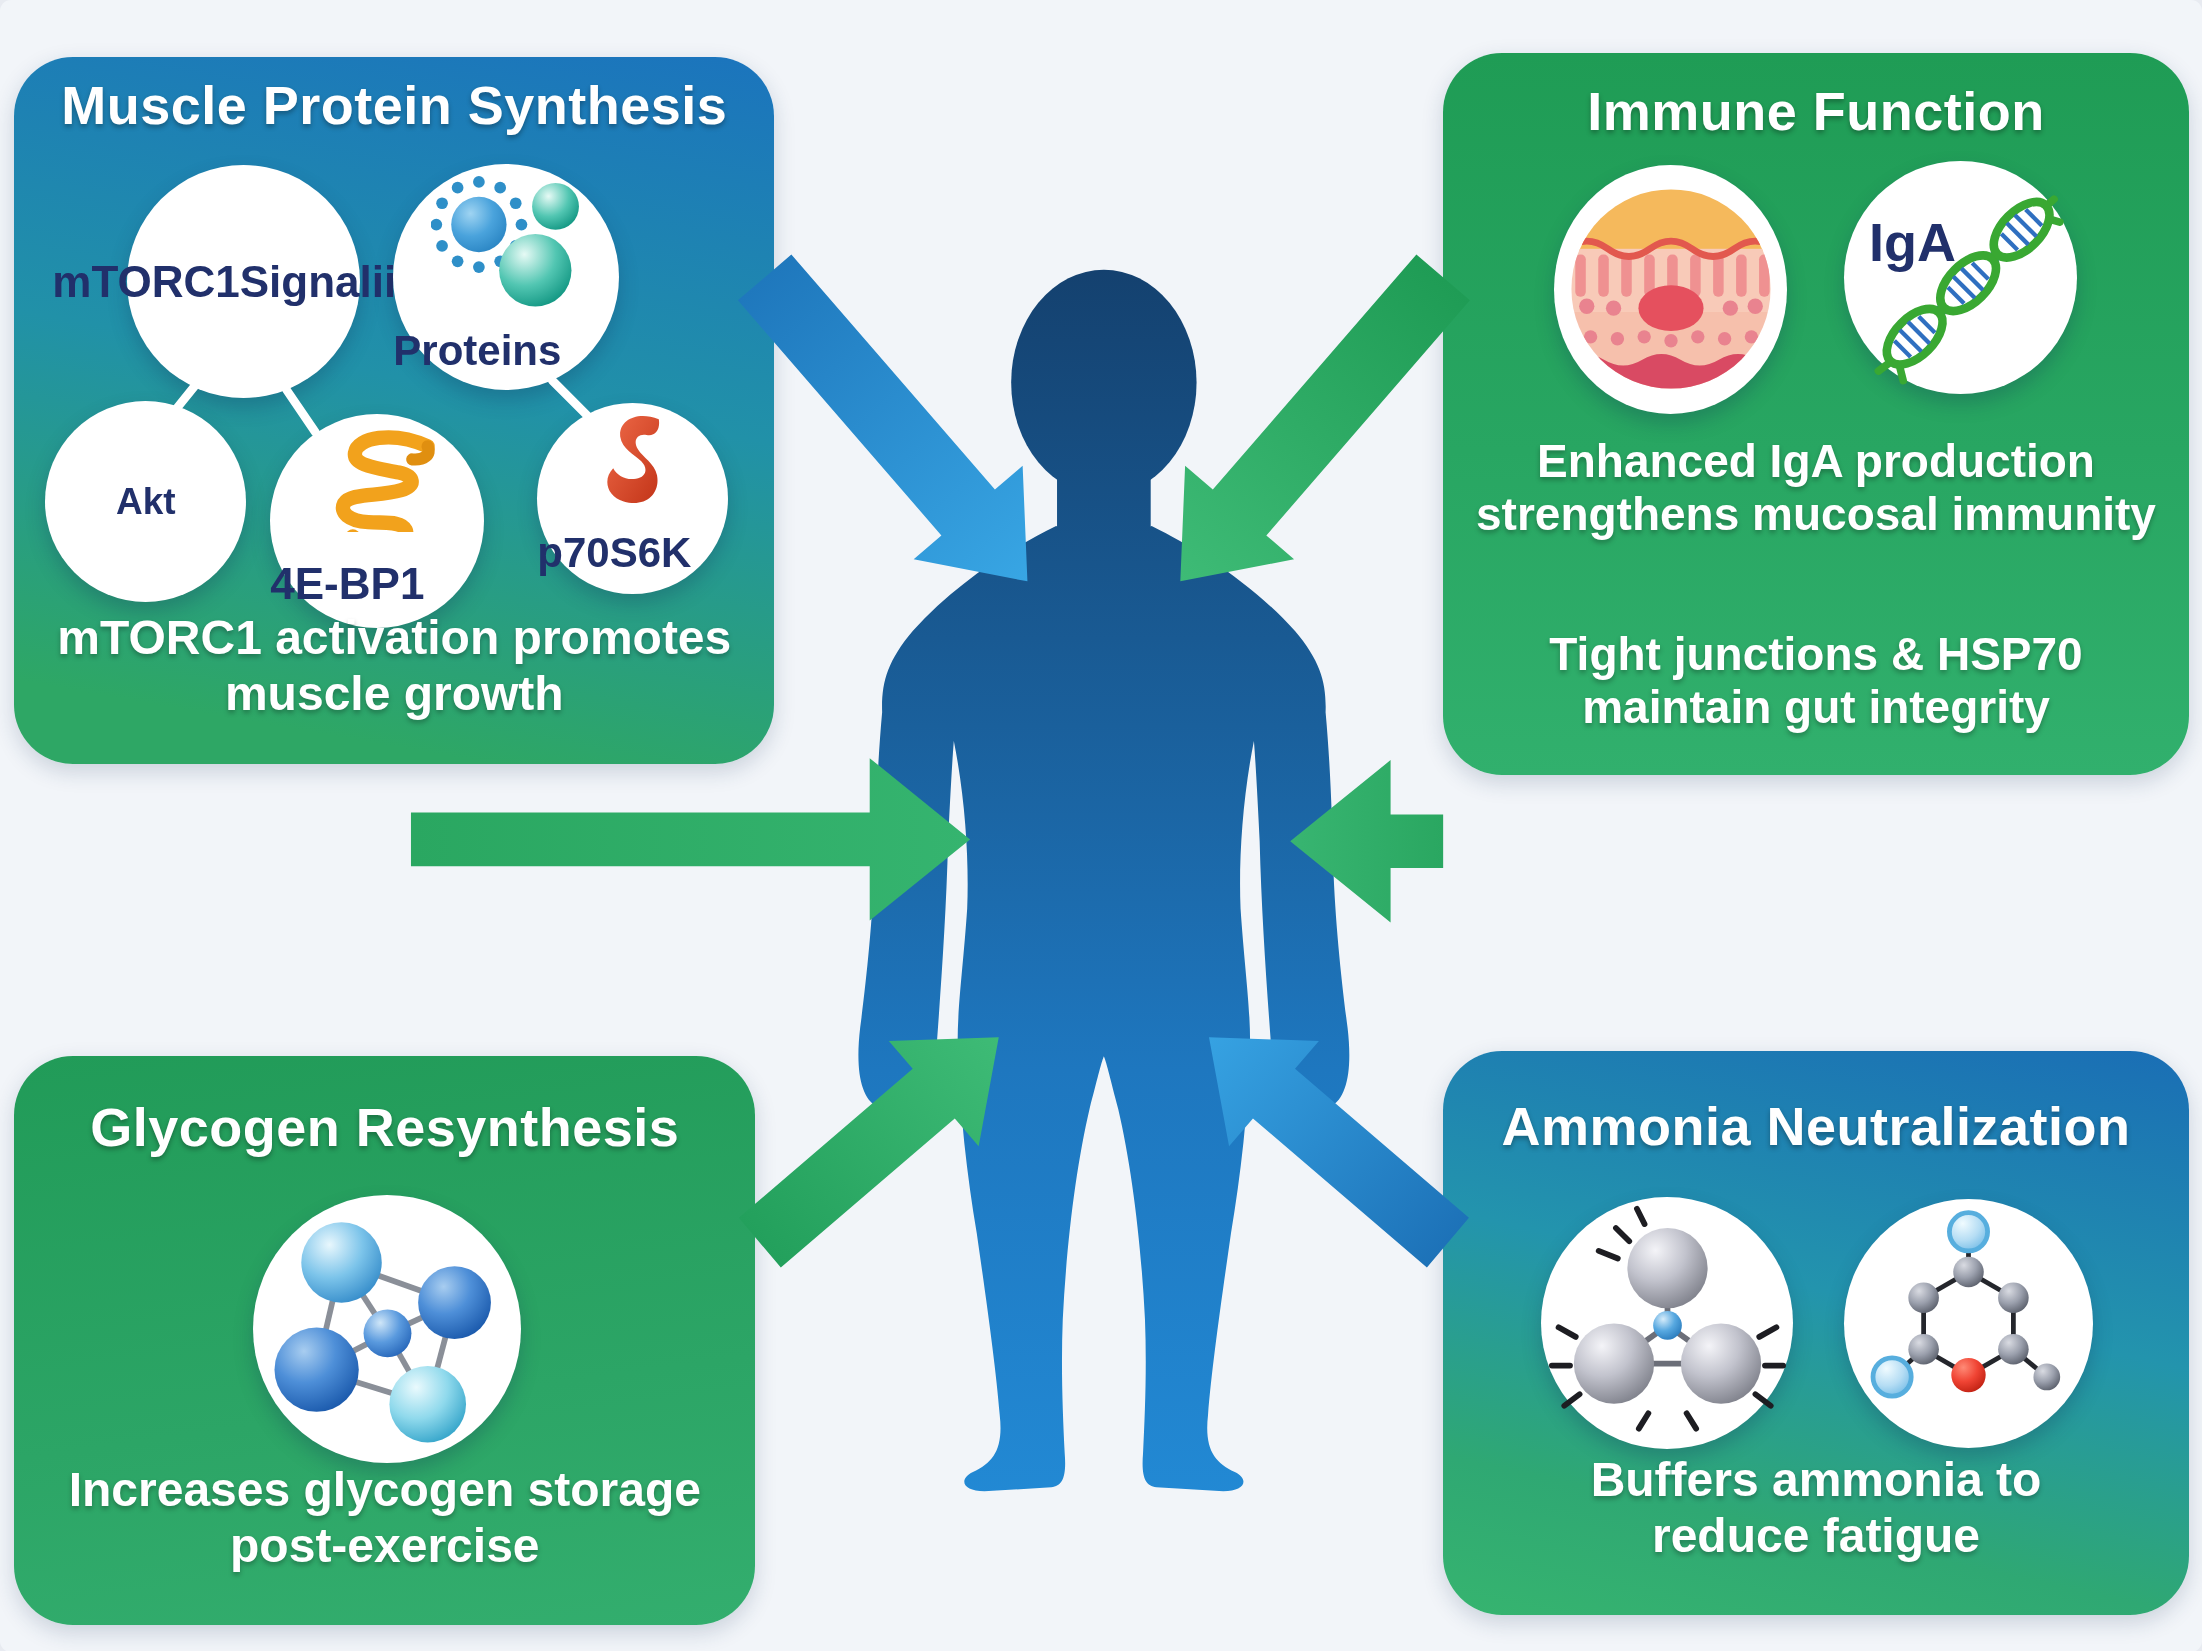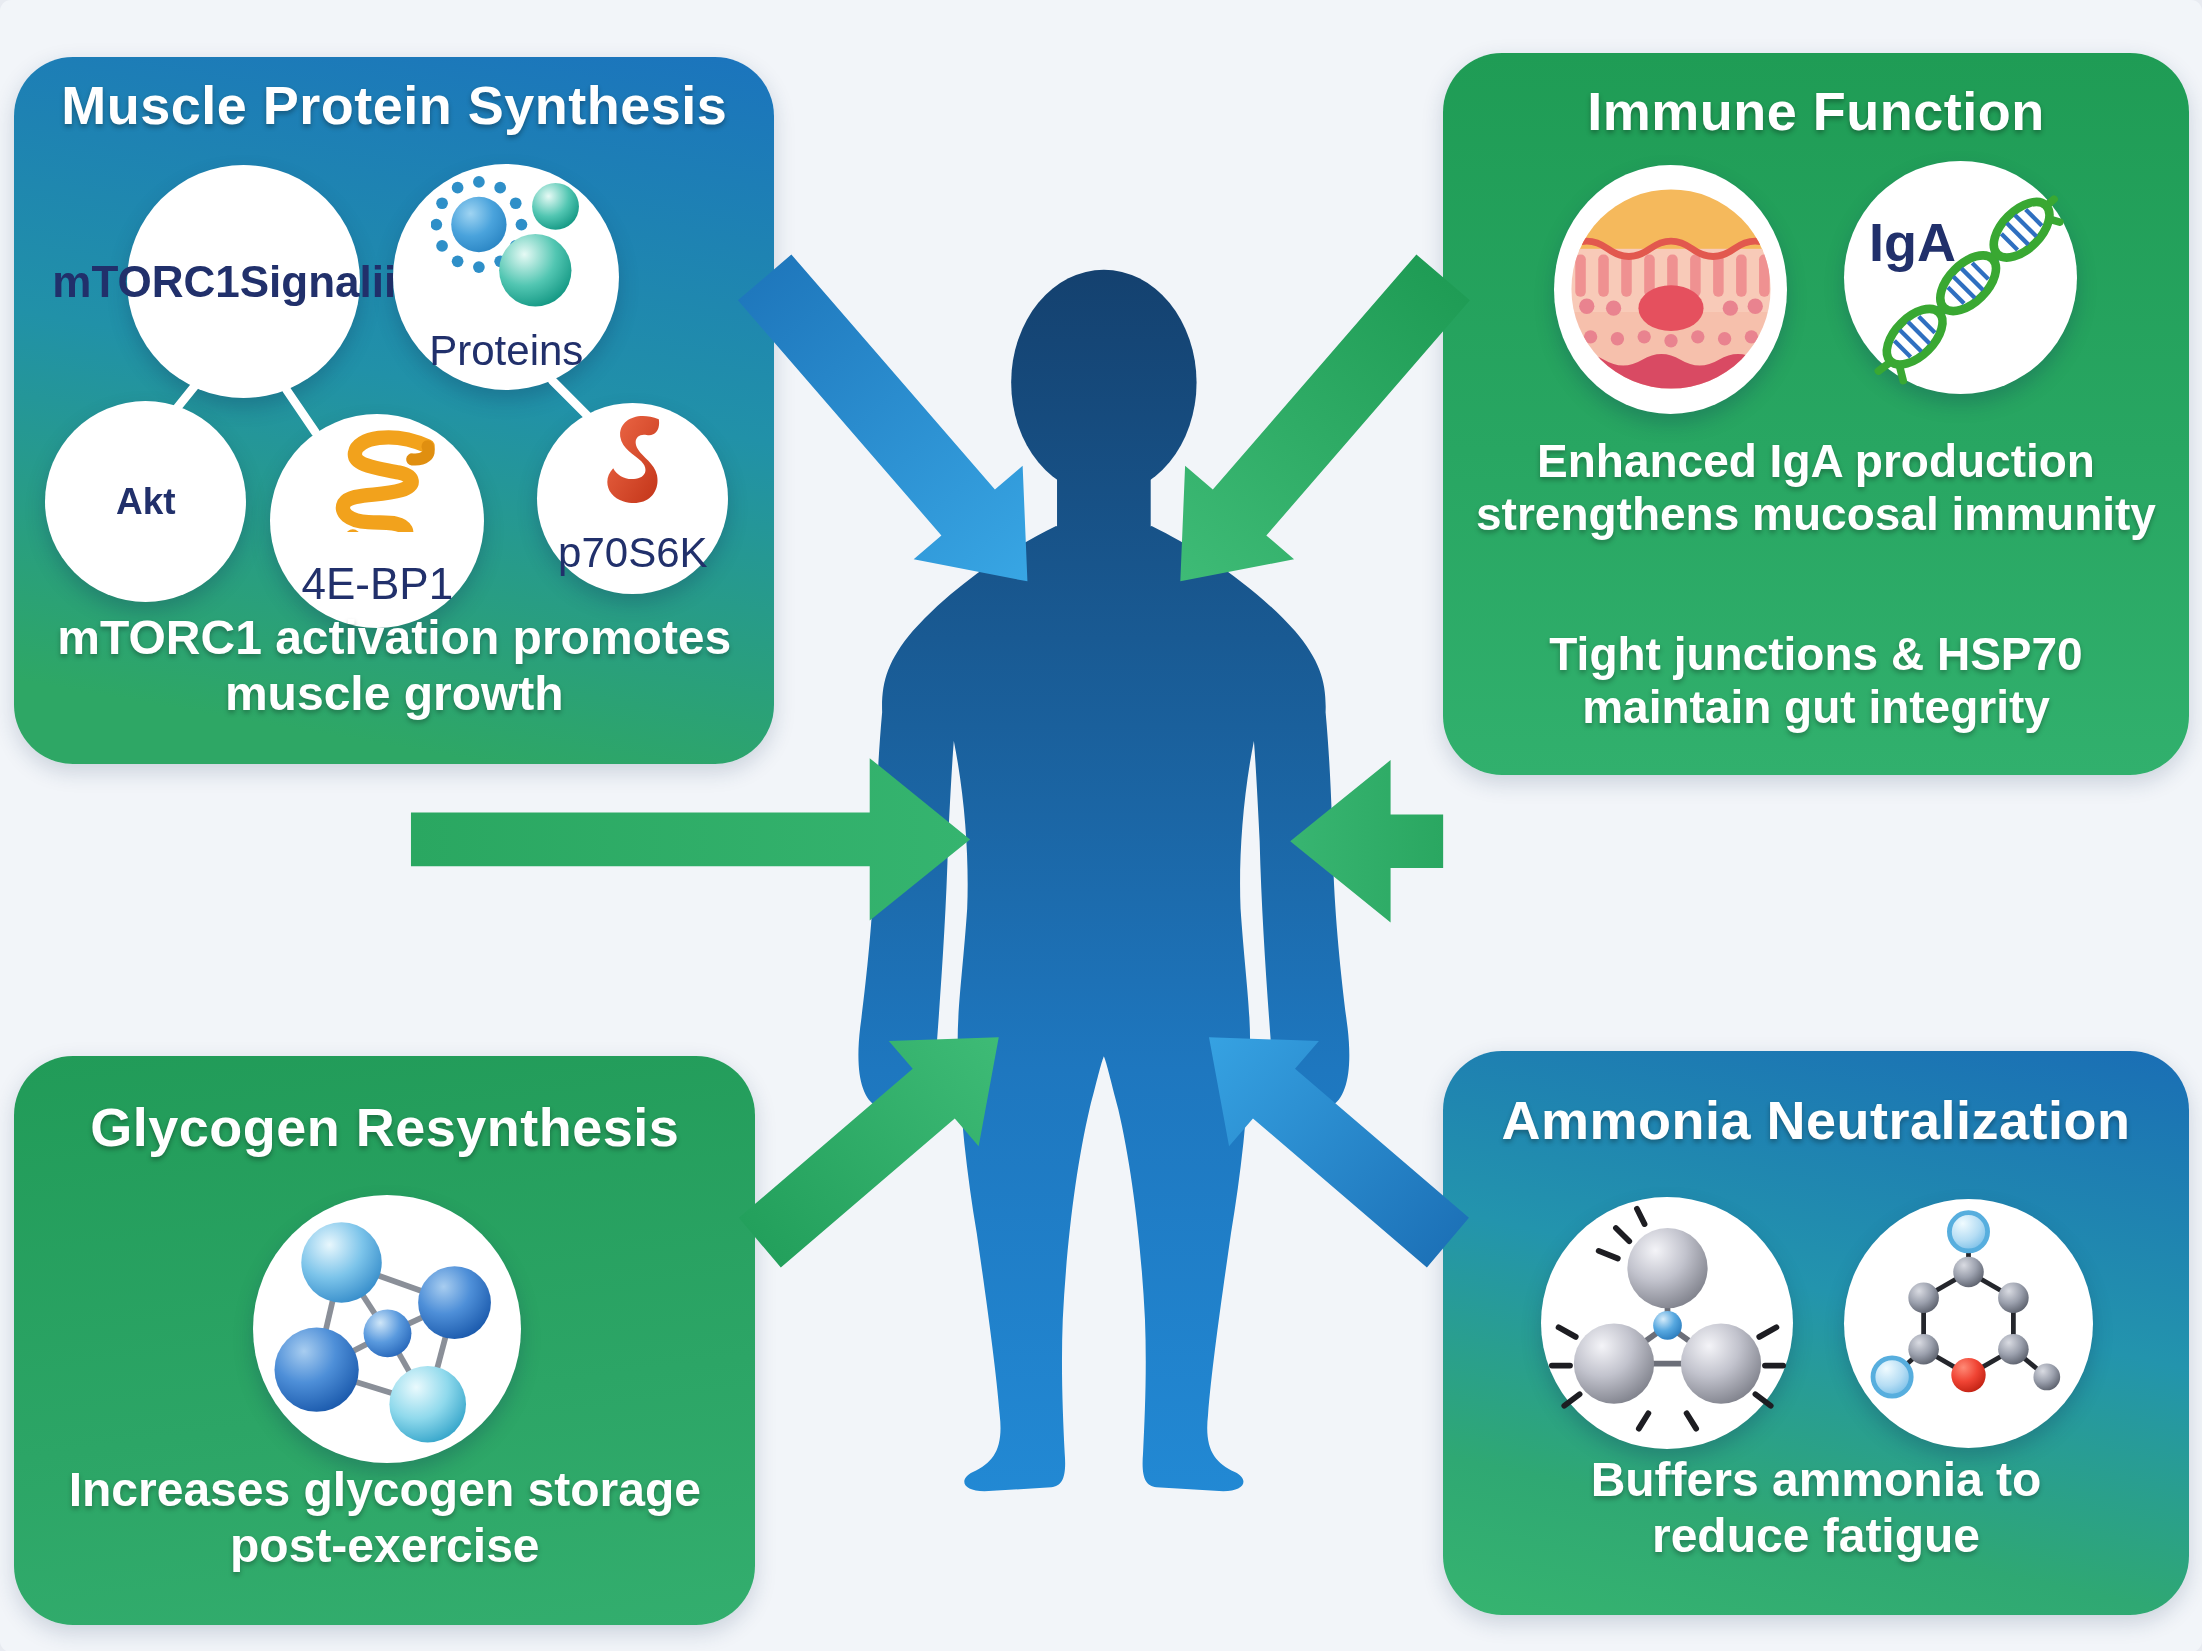--- a/index.html
+++ b/index.html
@@ -26,22 +26,22 @@
   }
   .caption{
     position:absolute;left:0;width:100%;text-align:center;color:#fff;
     font-weight:bold;line-height:1.16;text-shadow:0 2.9px 4.8px rgba(0,0,0,.28);
   }
   .bubble{
     position:absolute;background:#fff;border-radius:50%;
     box-shadow:0 9.6px 19px rgba(15,45,85,.25);
   }
   .bubble-label{
-    position:absolute;left:0;width:100%;text-align:center;
-    color:#21306b;font-weight:normal;white-space:nowrap;
+    position:absolute;left:0;width:100%;
+    color:#21306b;font-weight:bold;white-space:nowrap;
   }
   .bubble-center{display:flex;flex-direction:row;align-items:center;justify-content:center;}
   .bubble-center span{color:#21306b;font-weight:bold;line-height:1.18;}
   .icon-svg{position:absolute;}
 </style>
 </head>
 <body>
 
 <div class="stage">
 
@@ -264,21 +264,21 @@
       </svg>
     </div>
 
     <div class="caption" style="top:406px;font-size:48px;">
       <div>Increases glycogen storage</div>
       <div>post-exercise</div>
     </div>
   </div>
 
   <div class="panel panel-br">
-    <div class="title" style="top:38px;">Ammonia Neutralization</div>
+    <div class="title" style="top:44px;">Ammonia Neutralization</div>
 
     <div class="bubble" style="left:98px;top:146px;width:252px;height:252px;">
       <svg class="icon-svg" style="left:7.6px;top:7.6px;" width="237" height="237" viewBox="-124 -124 248 248">
         <defs>
           <radialGradient id="sphGray" cx="35%" cy="28%" r="75%">
             <stop offset="0%" stop-color="#f4f4f8"></stop>
               <stop offset="50%" stop-color="#c2c3cd"></stop>
               <stop offset="100%" stop-color="#83858f"></stop>
           </radialGradient>
           <radialGradient id="sphBlue" cx="35%" cy="28%" r="75%">

